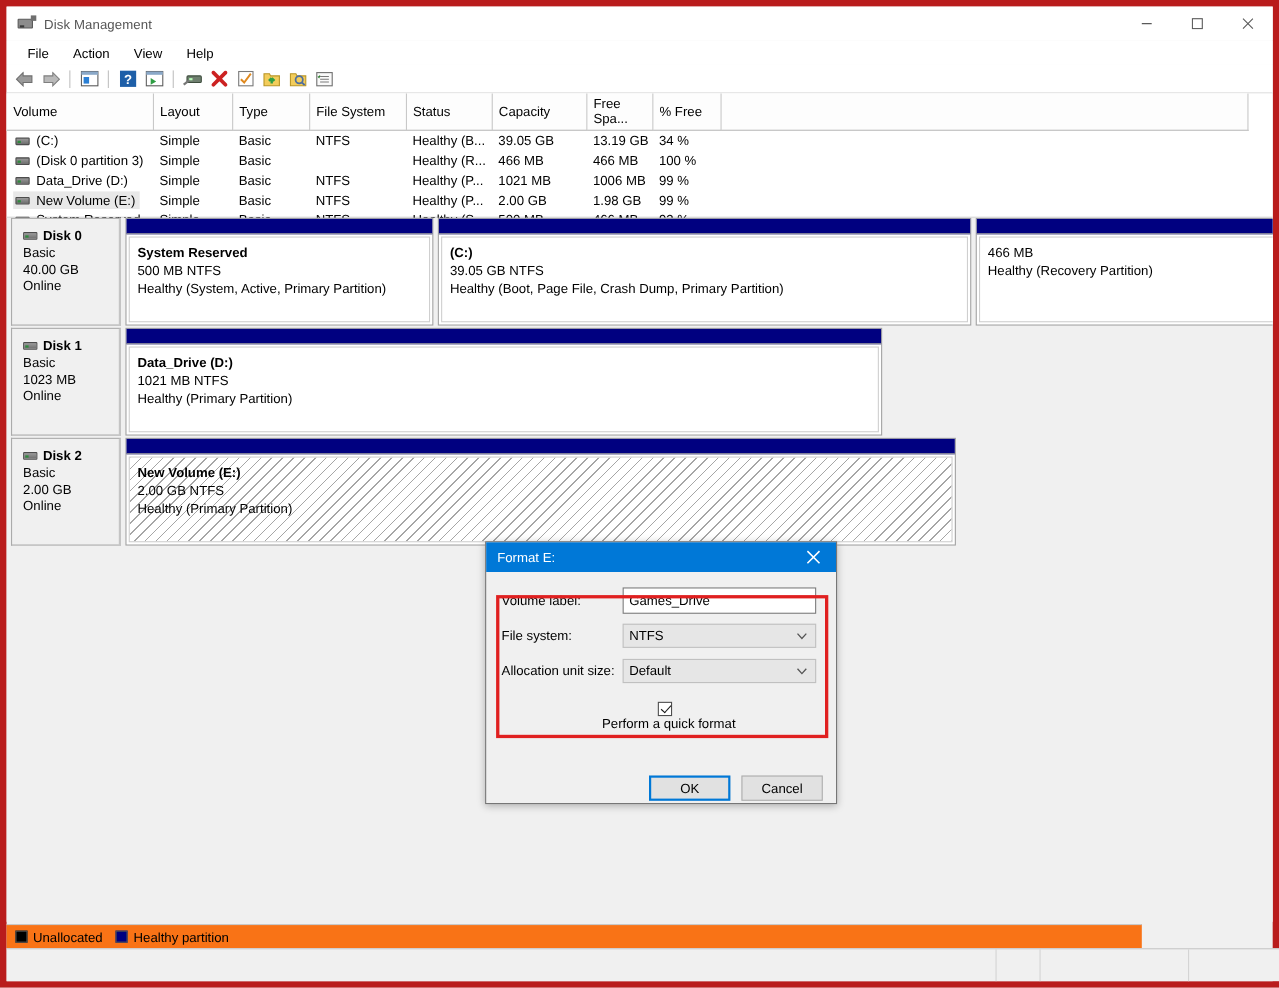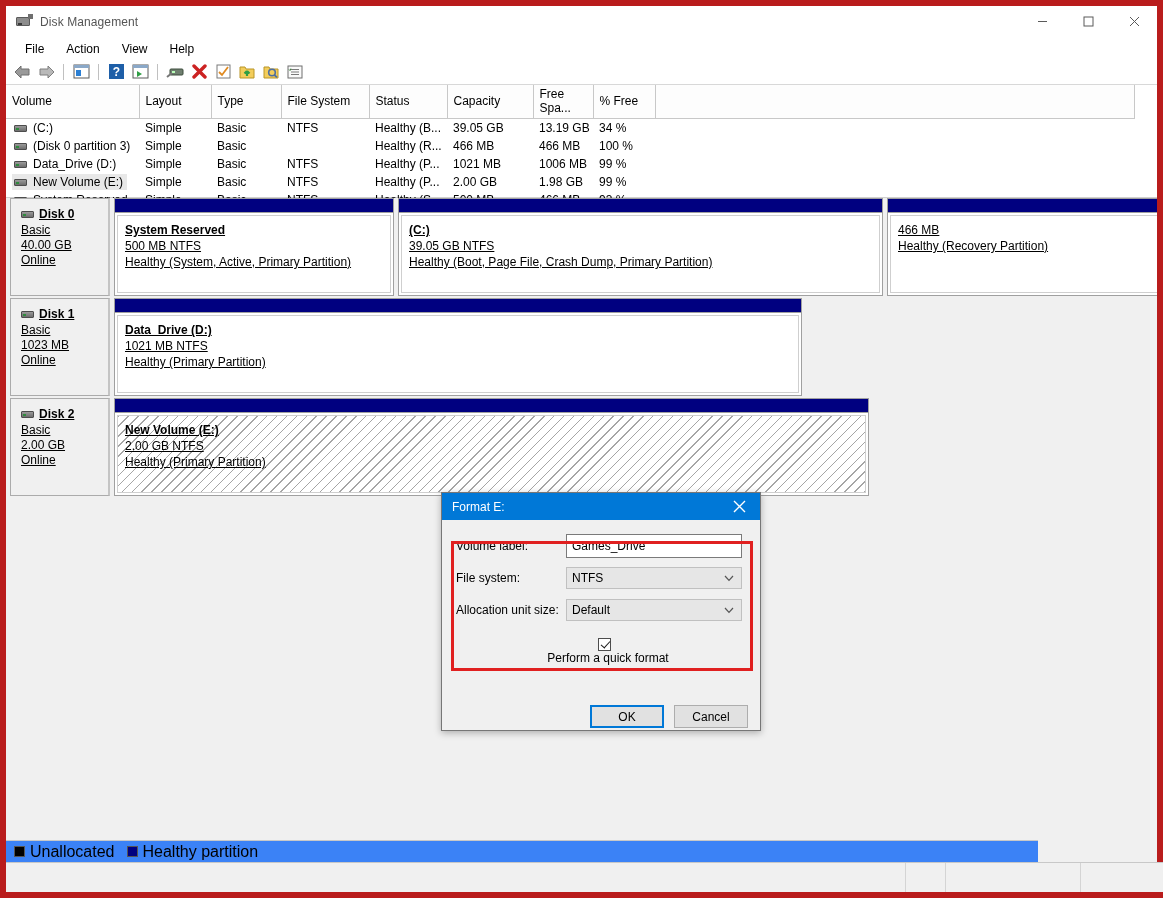--- a/index.html
+++ b/index.html
@@ -152,21 +152,20 @@
     background: #f0f0f0;
     position: relative;
     height: 640px;
     overflow: hidden;
   }
   .diskrow {
     display: flex;
     height: 98px;
     margin: 0 0 2px 0;
     padding-left: 4px;
-    text-decoration: underline;
   }
   .diskinfo {
     width: 100px;
     background: #f0f0f0;
     border: 1px solid #ababab;
     border-right: 2px solid #c4c4c4;
     padding: 8px 0 0 10px;
     font-size: 12px;
     line-height: 15px;
     flex: none;
@@ -214,25 +213,25 @@
     background-color: #fff;
   }
   .part .body .p-title { font-weight: bold; }
   .spacer-area { flex: 1; }
 
   
   .legend {
     position: absolute;
     left: 0; bottom: 30px;
     width: 1032px; height: 22px;
-    background: #3b82f6;
+    background: #f97316;
     border-top: 1px solid #c8c8c8;
     display: flex; align-items: center;
     padding-left: 8px;
-    font-size: 16px;
+    font-size: 12px;
   }
   .lg { display: flex; align-items: center; margin-right: 12px; }
   .lg .sw {
     width: 11px; height: 11px;
     border: 1px solid #555;
     margin-right: 5px;
     display: inline-block;
   }
 
   

